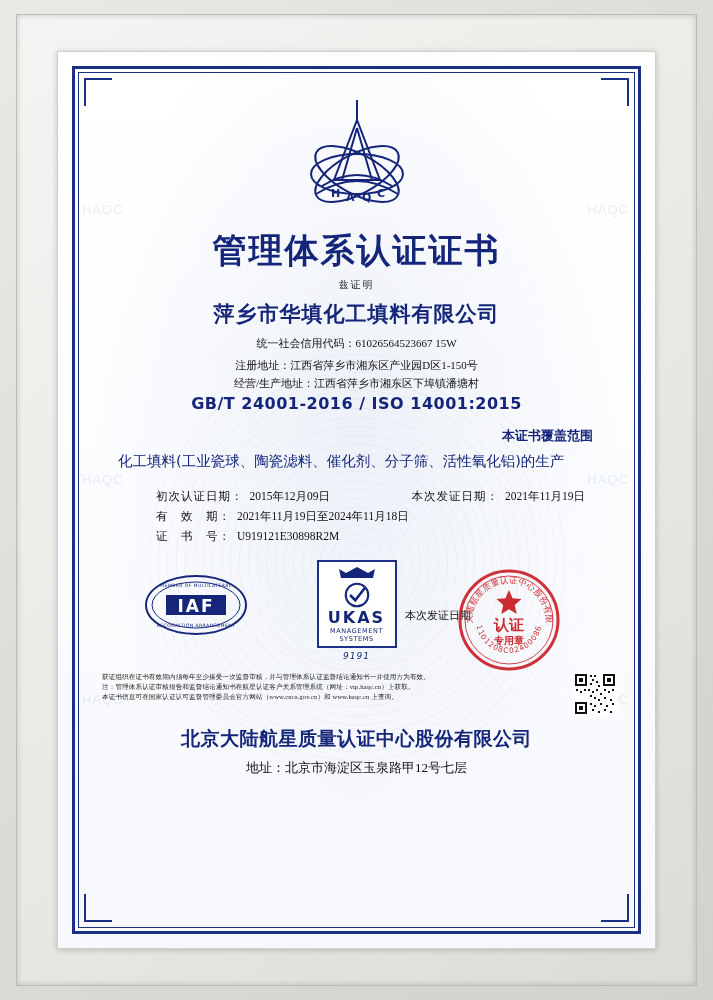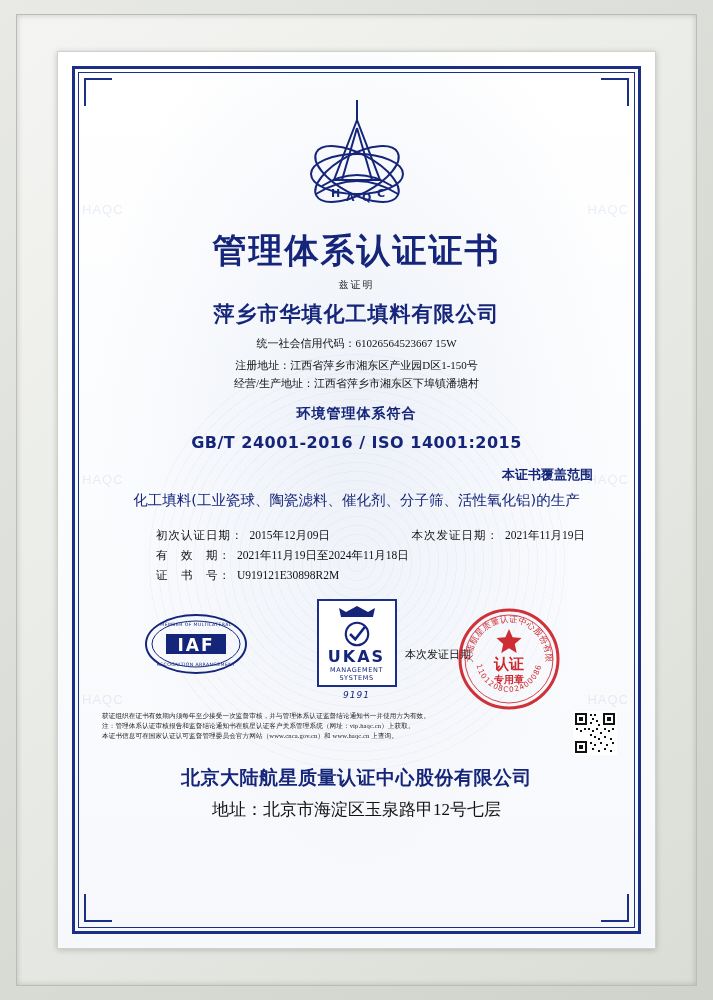--- a/index.html
+++ b/index.html
@@ -157,21 +157,21 @@
     font-size: 13px;
     color: #14257a;
     text-align: right;
     padding-right: 28px;
     margin-bottom: 6px;
   }
   .scope-text {
     font-family: "DejaVu Sans", "Liberation Sans", sans-serif;
     font-size: 14.5px;
     color: #14257a;
-    text-align: center;
+    text-align: left;
     line-height: 1.5;
     padding: 0 26px;
     margin-bottom: 16px;
   }
 
   .dates {
     padding: 0 36px;
     font-size: 11.5px;
     color: #111;
   }
@@ -264,21 +264,21 @@
 
   .issuer {
     font-family: "DejaVu Sans", "Liberation Sans", sans-serif;
     font-weight: bold;
     font-size: 19px;
     color: #14257a;
     letter-spacing: .5px;
     margin-top: 8px;
   }
   .issuer-addr {
-    font-size: 17px;
+    font-size: 13px;
     color: #111;
     margin-top: 7px;
   }
 </style>
 </head>
 <body>
 
 <div id="photo">
   <div class="frame-outer">
     <div class="frame-inner">
@@ -322,21 +322,20 @@
             </g>
           </svg>
 
           <div class="cert-title">管理体系认证证书</div>
           <div class="hereby">兹证明</div>
           <div class="company">萍乡市华填化工填料有限公司</div>
           <div class="credit-code">统一社会信用代码：61026564523667 15W</div>
           <div class="addr-line">注册地址：江西省萍乡市湘东区产业园D区1-150号</div>
           <div class="addr-line">经营/生产地址：江西省萍乡市湘东区下埠镇潘塘村</div>
 
-          <div class="scope-head">环境管理体系符合</div>
           <div class="standard">GB/T 24001-2016 / ISO 14001:2015</div>
 
           <div class="coverage-label">本证书覆盖范围</div>
           <div class="scope-text">化工填料(工业瓷球、陶瓷滤料、催化剂、分子筛、活性氧化铝)的生产</div>
 
           <div class="dates">
             <div class="date-row">
               <span class="date-cell">
                 <span class="k">初次认证日期：</span><span class="v">2015年12月09日</span>
               </span>

